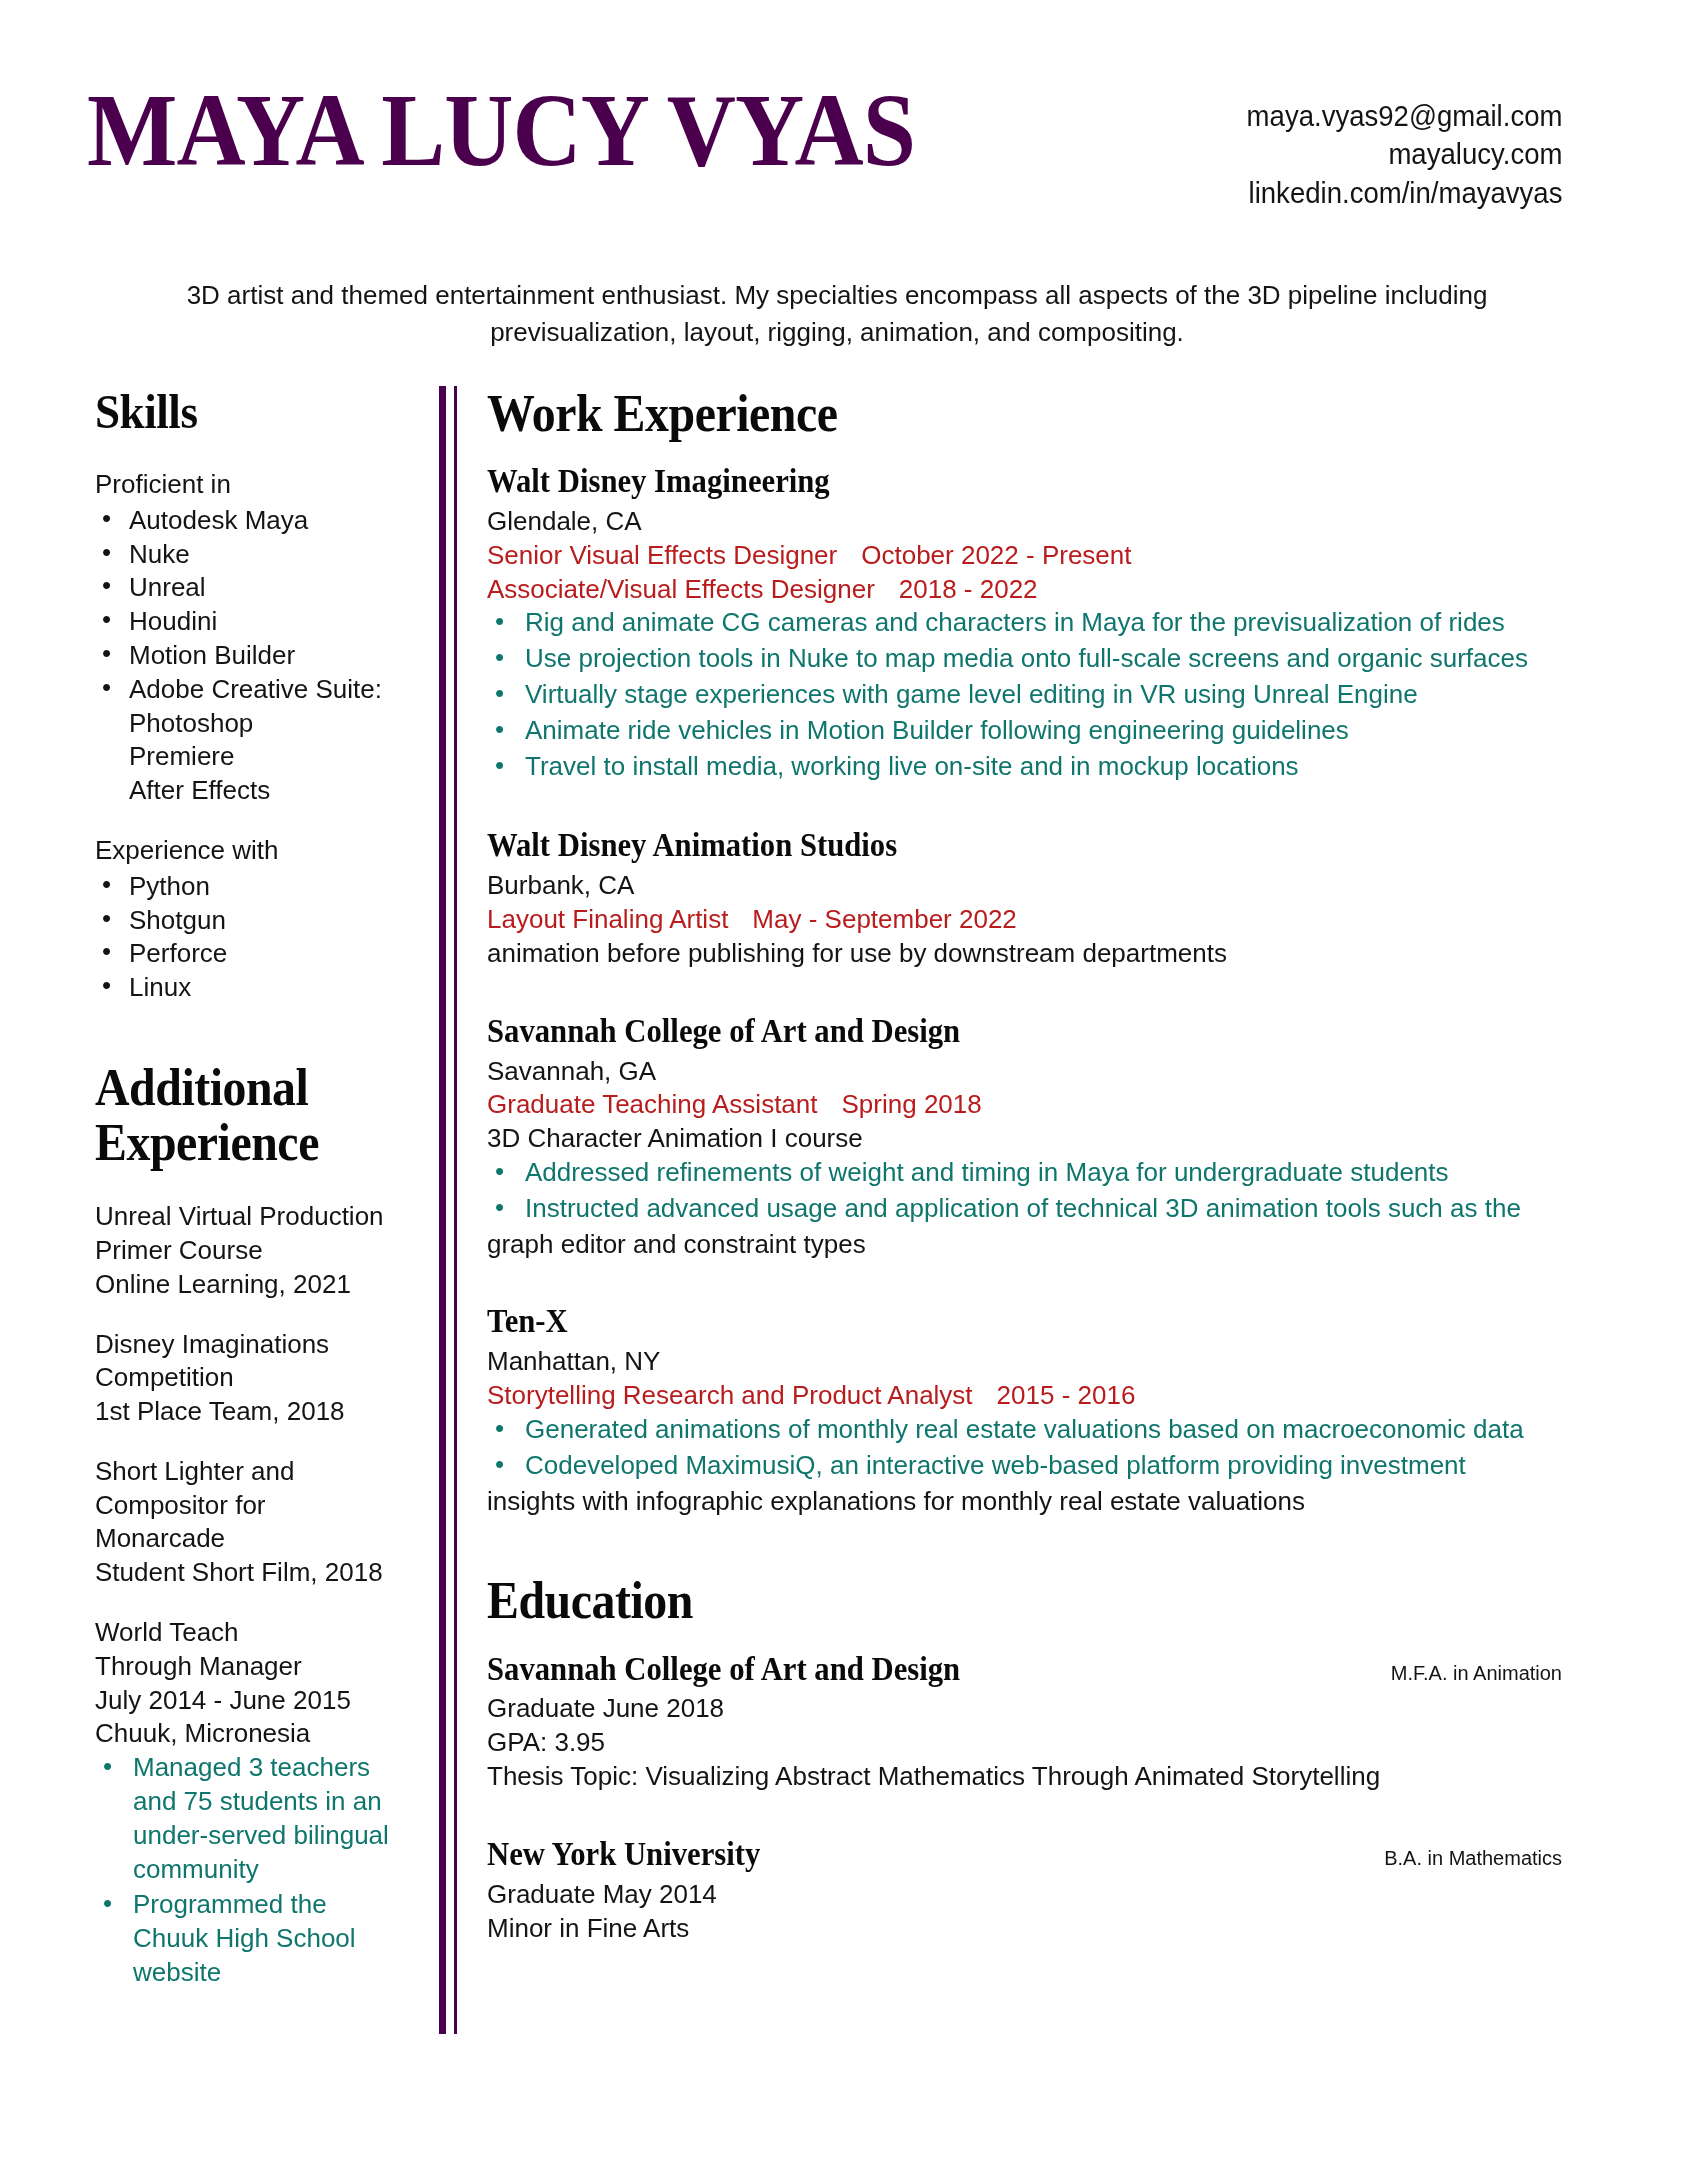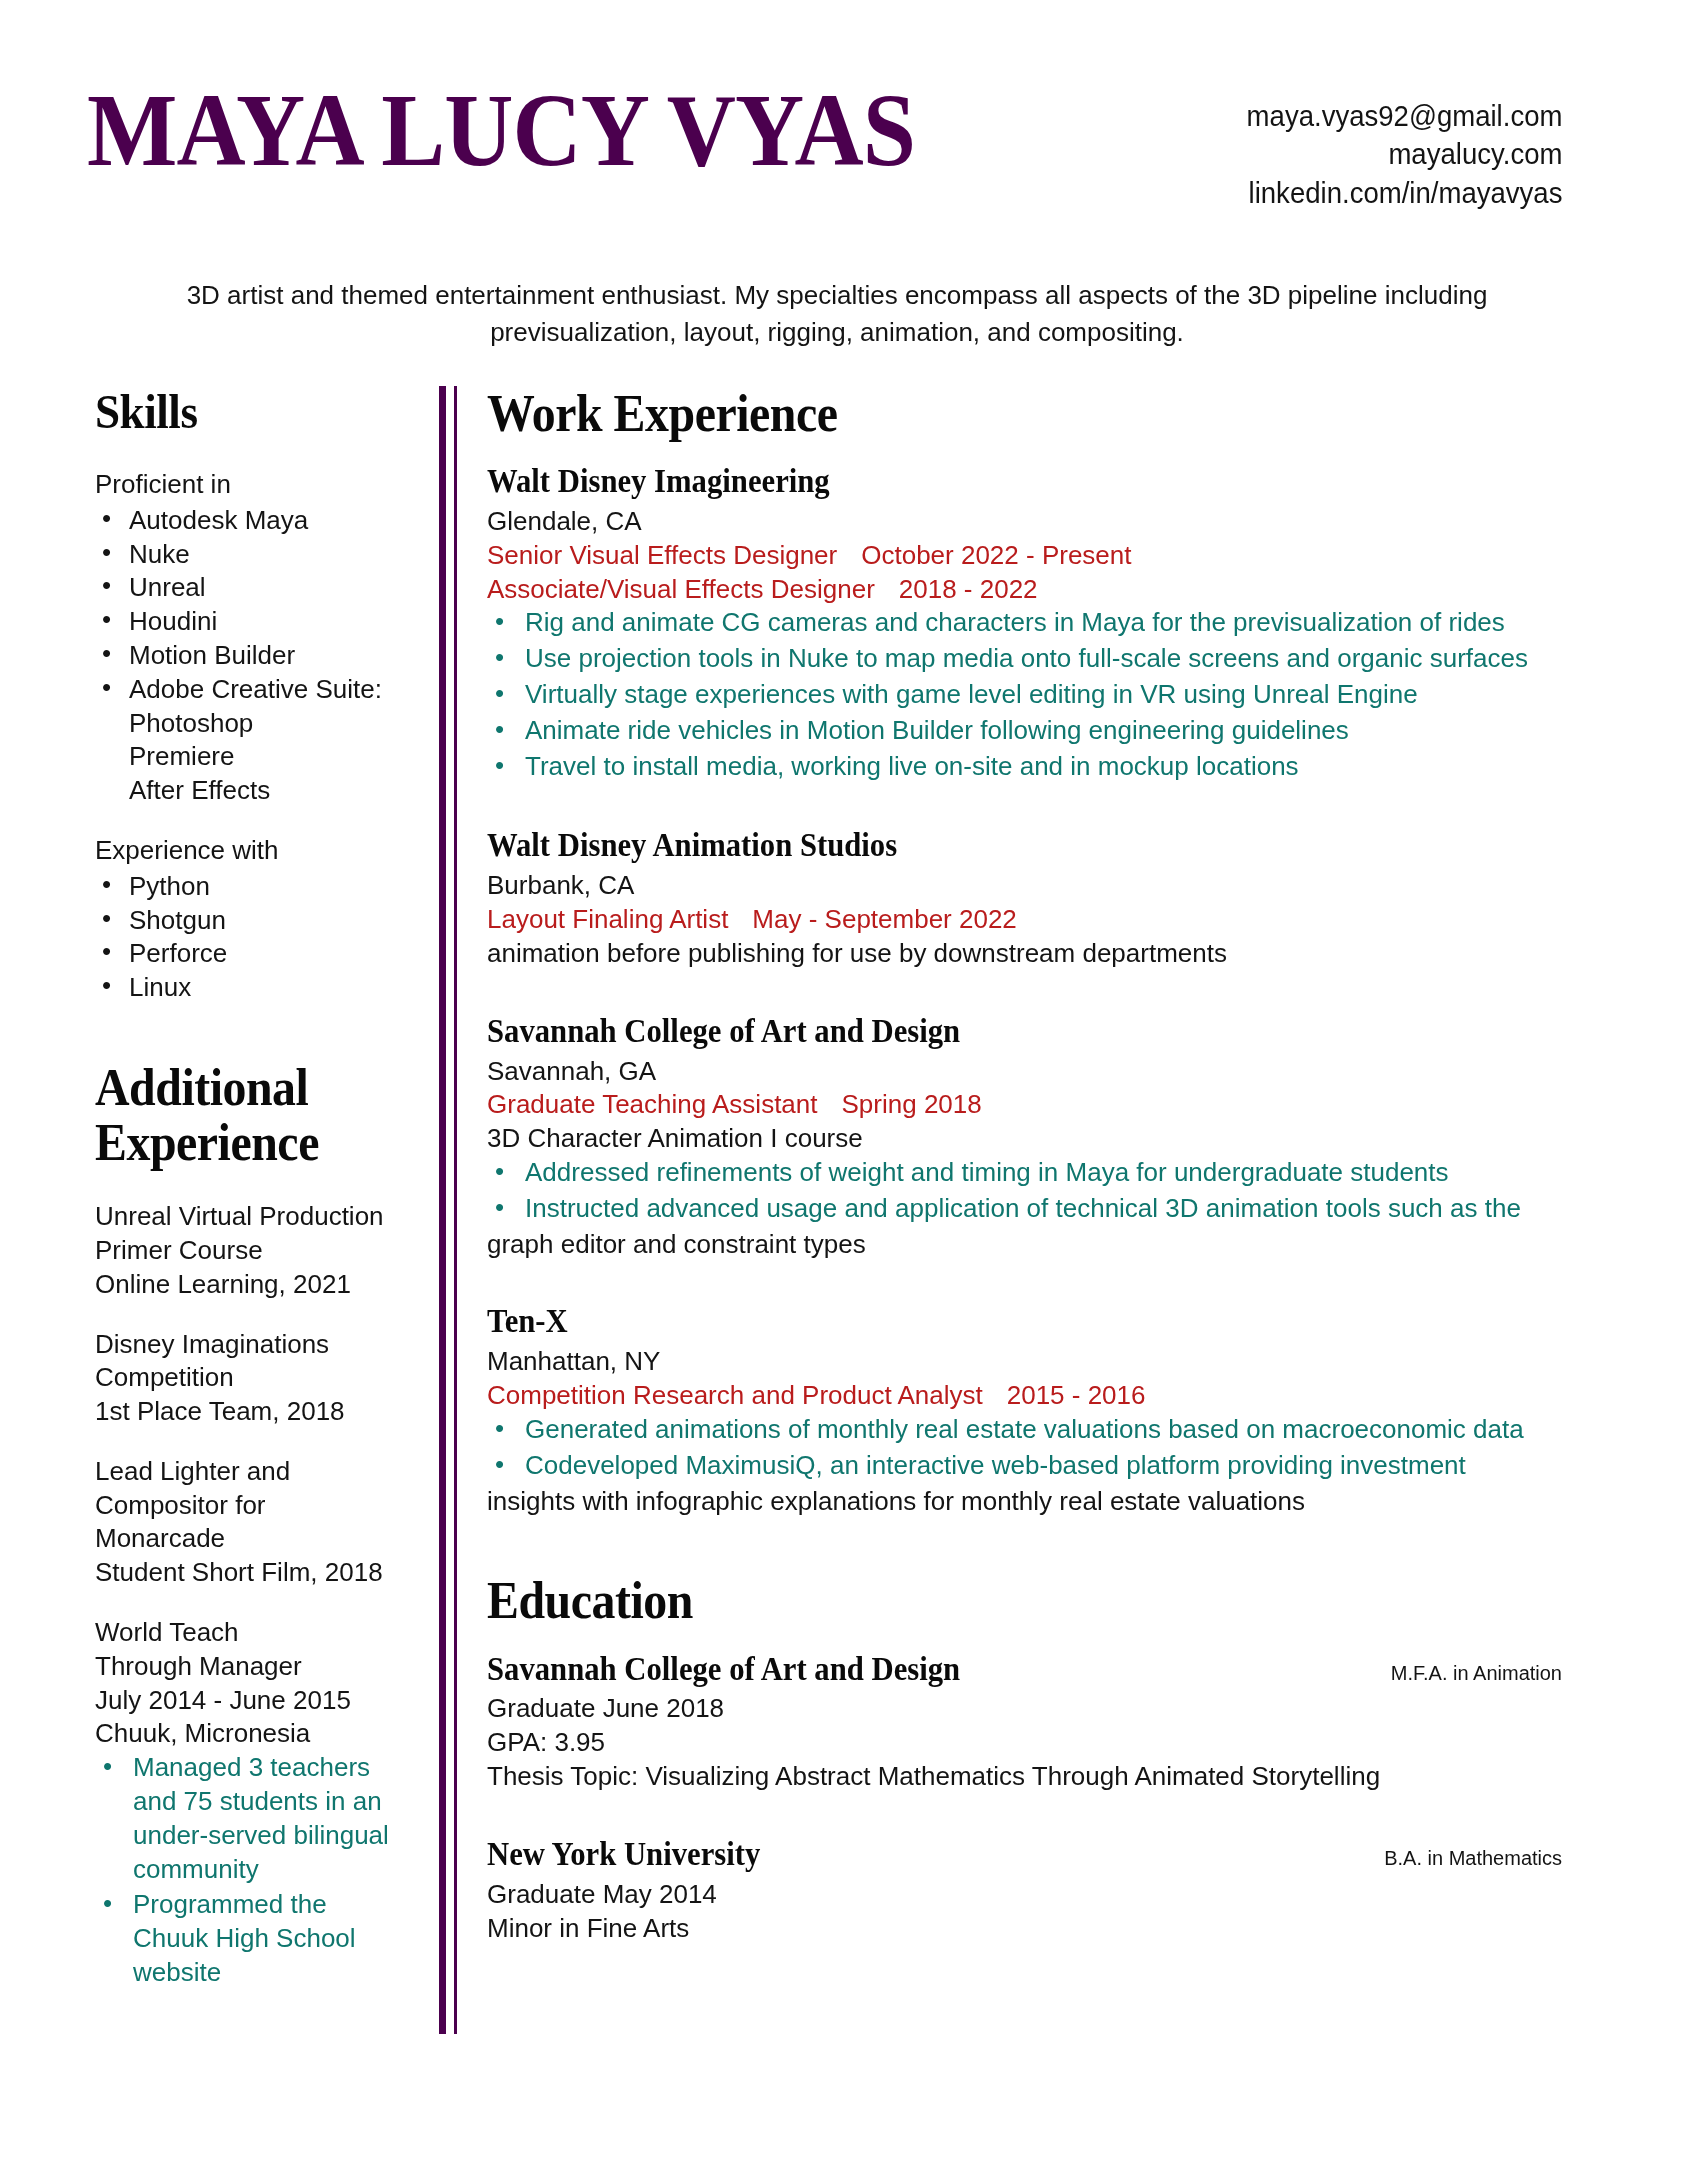--- a/index.html
+++ b/index.html
@@ -277,21 +277,21 @@
       <div class="gap"></div>
 
       <div>
         <div class="body-txt">Disney Imaginations</div>
         <div class="body-txt">Competition</div>
         <div class="body-txt">1st Place Team, 2018</div>
       </div>
       <div class="gap"></div>
 
       <div>
-        <div class="body-txt">Lead Lighter and</div>
+        <div class="body-txt">Short Lighter and</div>
         <div class="body-txt">Compositor for Monarcade</div>
         <div class="body-txt">Student Short Film, 2018</div>
       </div>
       <div class="gap"></div>
 
       <div>
         <div class="body-txt">World Teach</div>
         <div class="body-txt">Through Manager</div>
         <div class="body-txt">July 2014 - June 2015</div>
         <div class="body-txt">Chuuk, Micronesia</div>
@@ -355,21 +355,21 @@
         </ul>
         <div class="cont">graph editor and constraint types</div>
       </div>
 
       <div class="gap-lg"></div>
 
       <div>
         <h3 class="org">Ten-X</h3>
         <div class="body-txt">Manhattan, NY</div>
         <div class="row-split">
-          <span class="left">Competition Research and Product Analyst</span>
+          <span class="left">Storytelling Research and Product Analyst</span>
           <span class="right">2015 - 2016</span>
         </div>
         <ul class="bullets">
           <li>Generated animations of monthly real estate valuations based on macroeconomic data</li>
           <li>Codeveloped MaximusiQ, an interactive web-based platform providing investment</li>
         </ul>
         <div class="cont">insights with infographic explanations for monthly real estate valuations</div>
       </div>
 
       <div class="gap-xl"></div>

